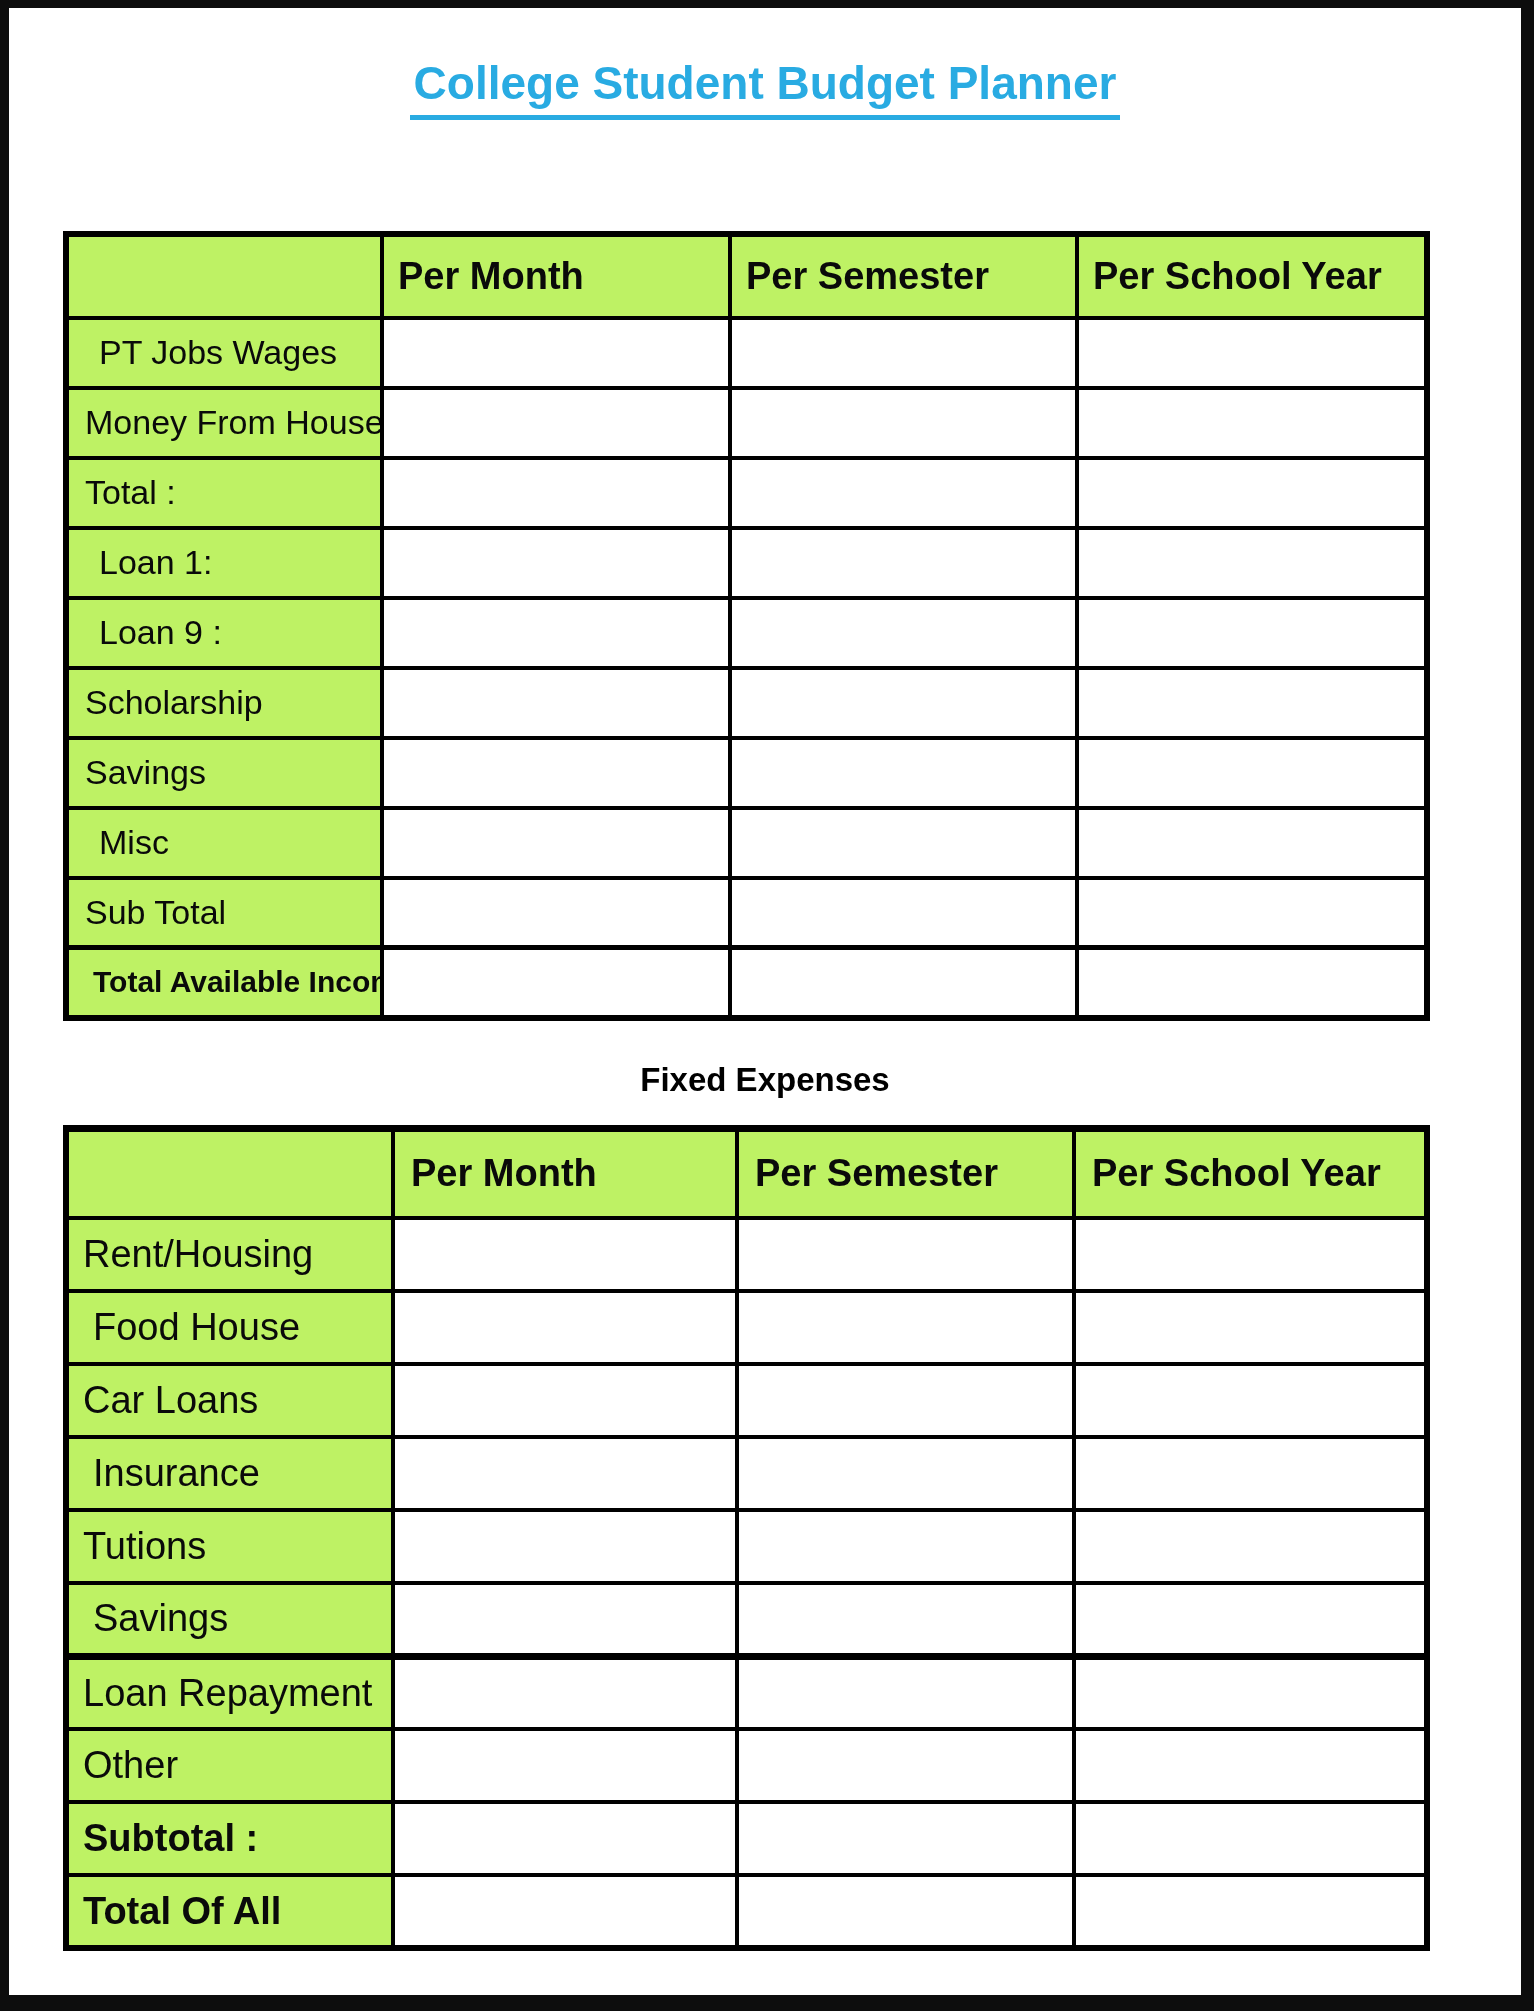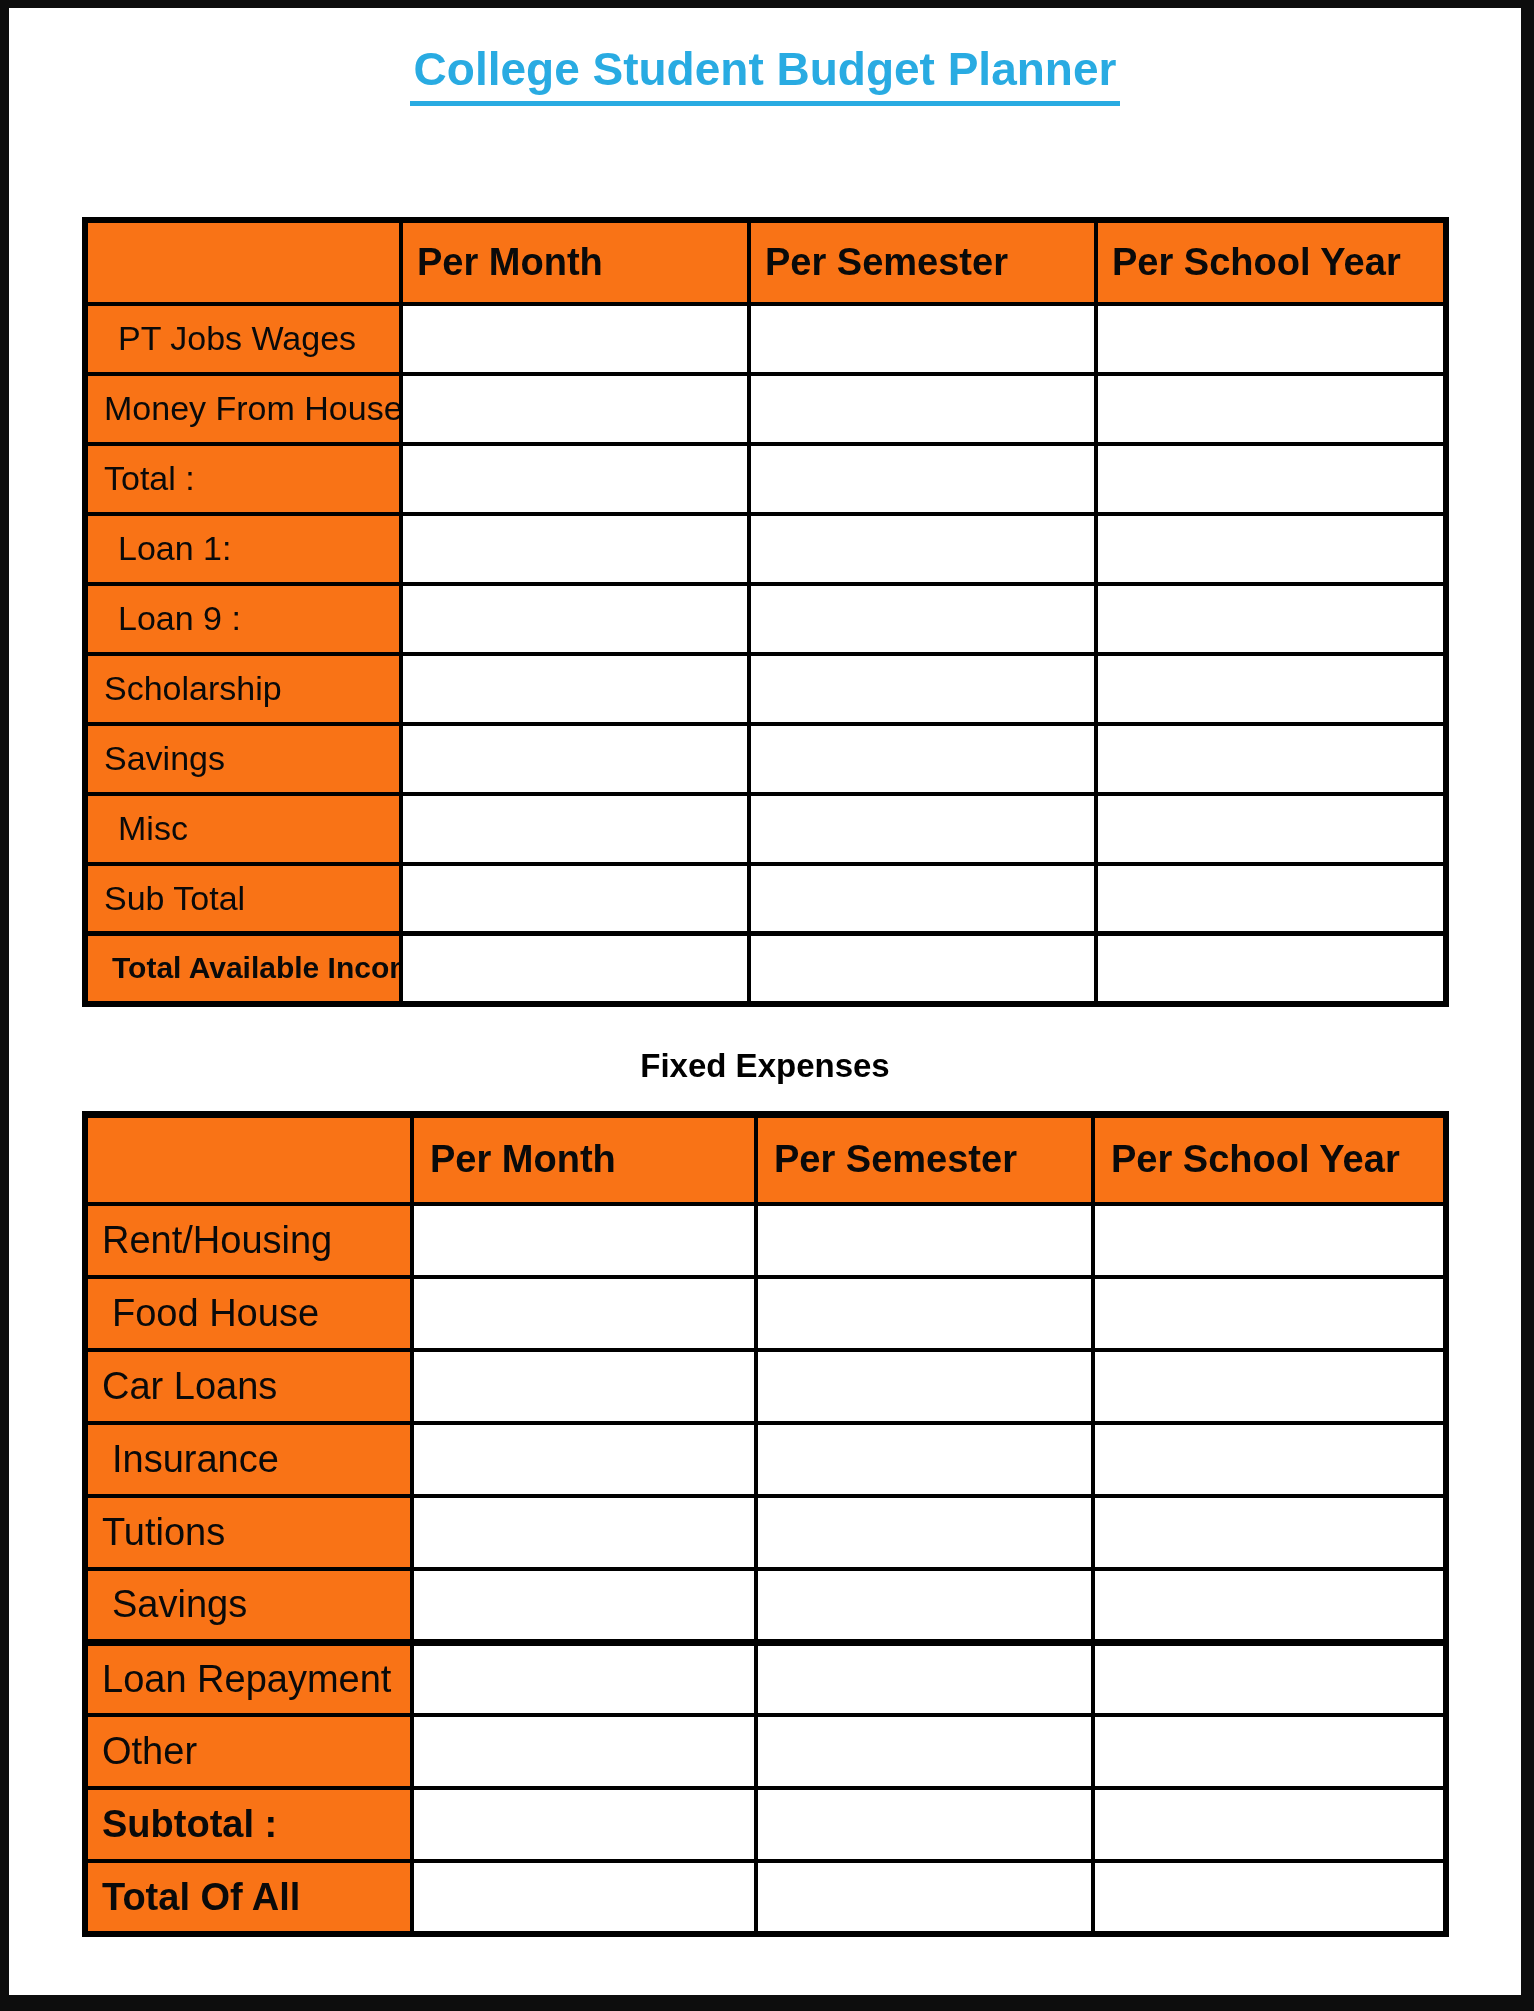--- a/index.html
+++ b/index.html
@@ -13,37 +13,37 @@
   .page {
     width: 1534px;
     height: 2011px;
     background: #ffffff;
     border-top: 8px solid #0d0d0d;
     border-left: 9px solid #0d0d0d;
     border-right: 13px solid #0d0d0d;
     border-bottom: 16px solid #0d0d0d;
     overflow: hidden;
   }
-  .title-wrap { text-align: center; margin-top: 36px; }
+  .title-wrap { text-align: center; margin-top: 50px; }
   .doc-title {
     display: inline-block;
     font-size: 46px;
     font-weight: bold;
     letter-spacing: 0px;
     color: #29abe2;
     border-bottom: 5px solid #29abe2;
     padding: 0 4px 6px 4px;
     line-height: 1.1;
   }
   table {
     border-collapse: collapse;
     table-layout: fixed;
-    margin-left: 73px;
+    margin-left: 54px;
     width: 1361px;
-    background: #f97316;
+    background: #bef264;
   }
   th, td {
     border: 4px solid #000;
     vertical-align: middle;
     overflow: hidden;
     white-space: nowrap;
   }
   table { border: 6px solid #000; }
 
   

